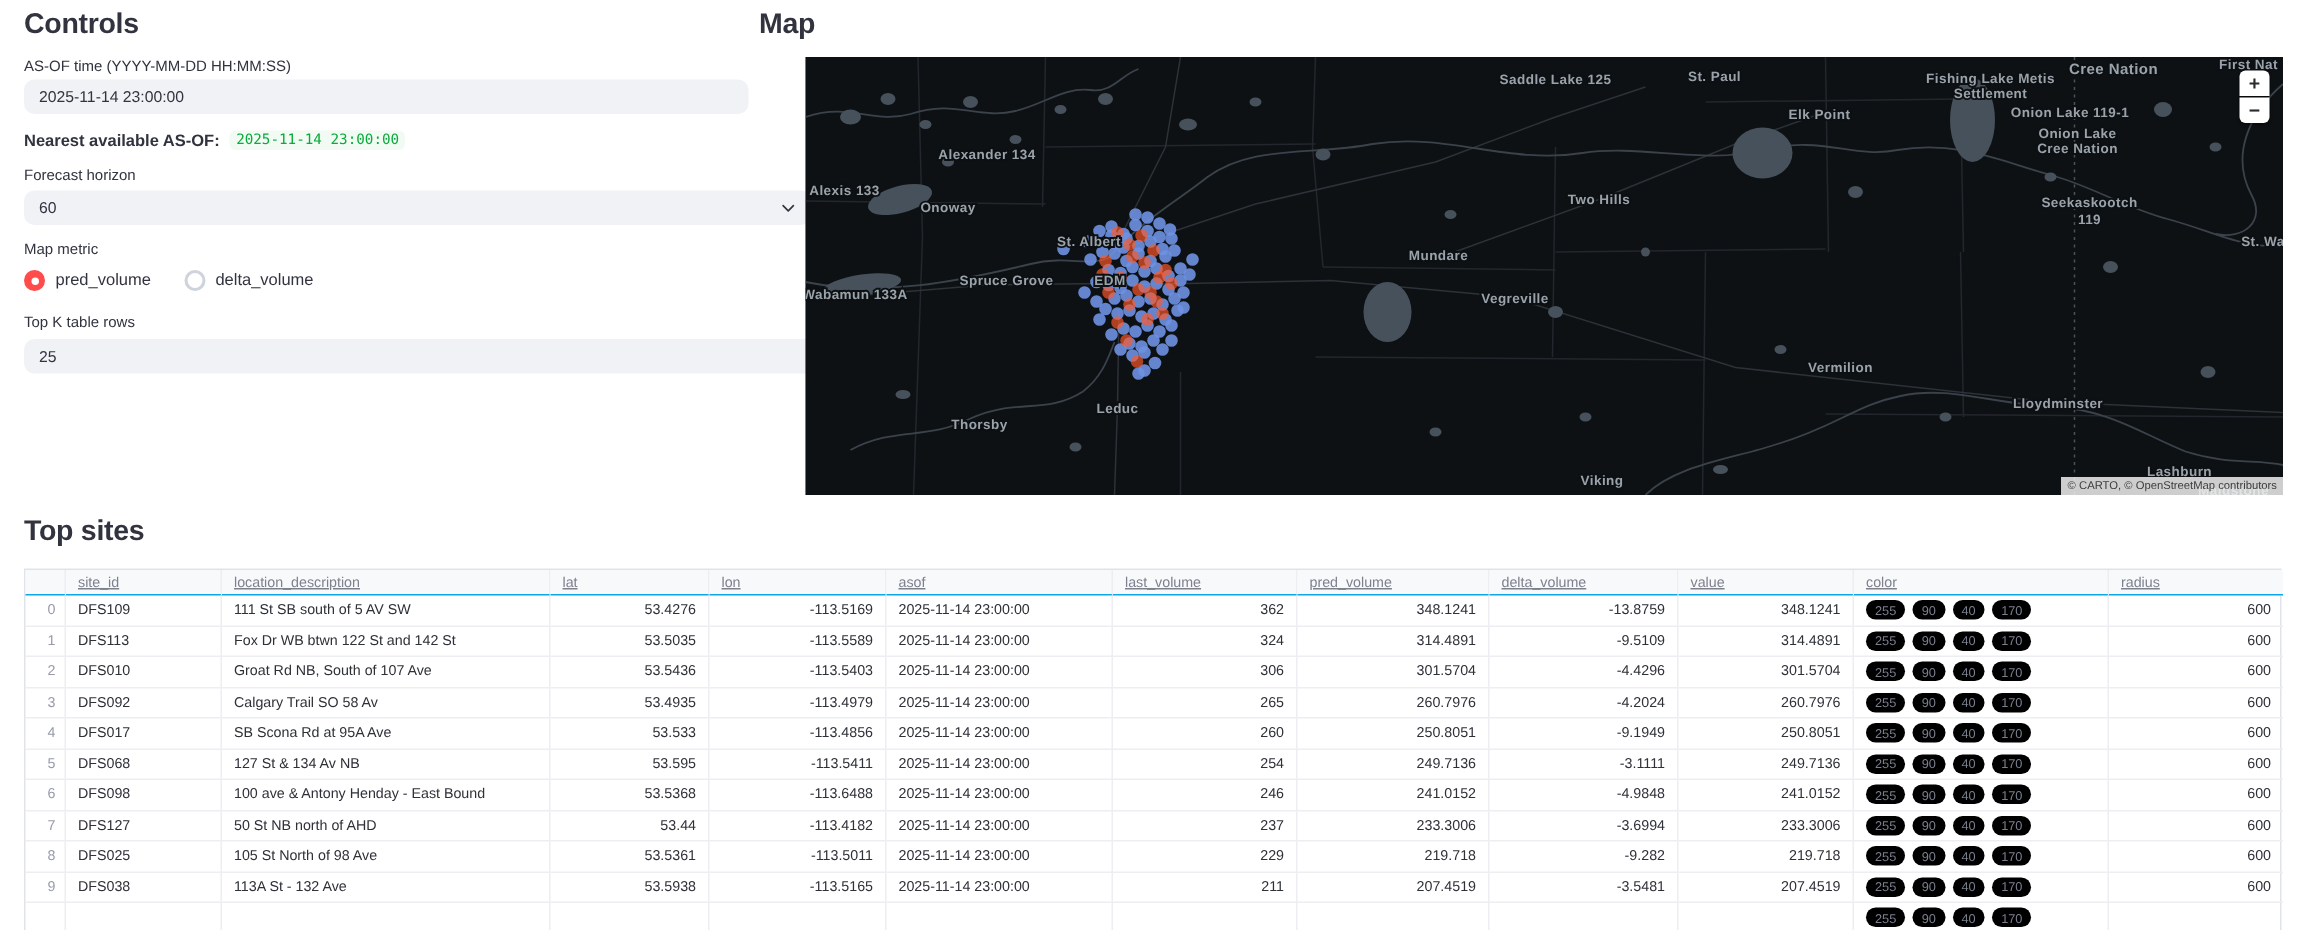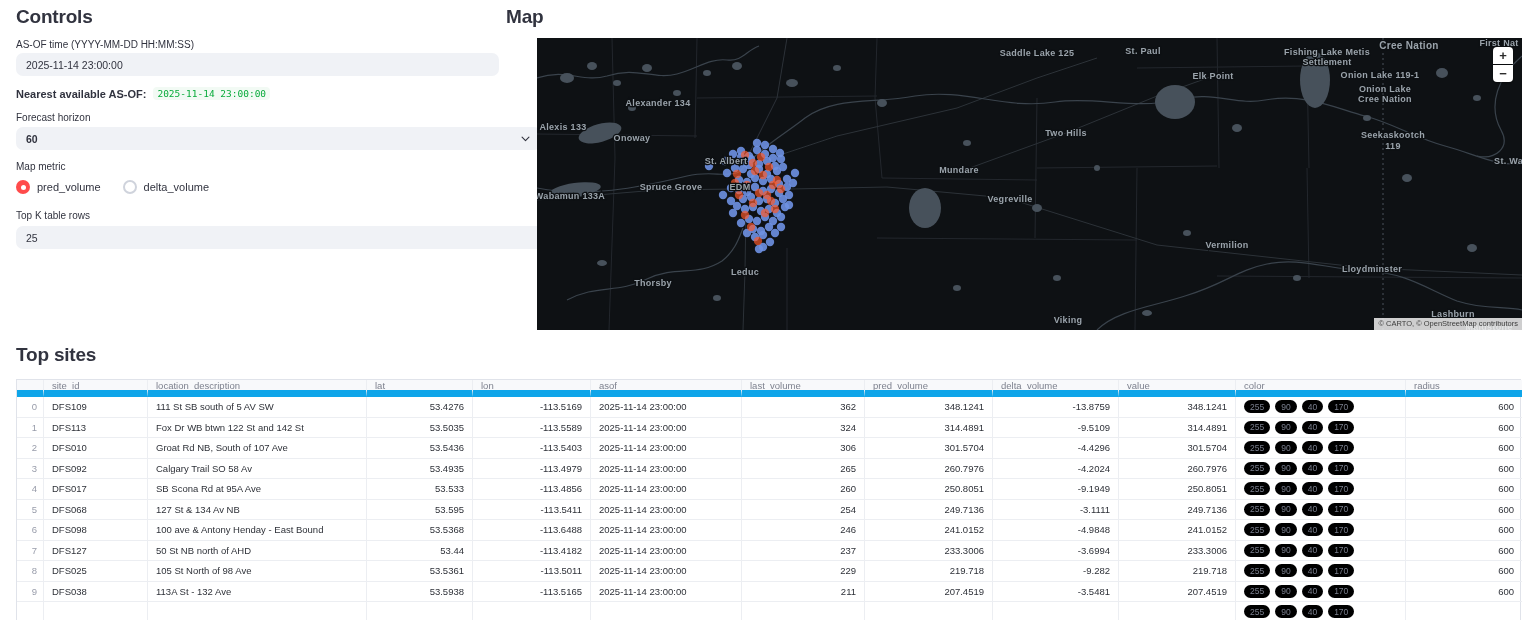--- a/index.html
+++ b/index.html
@@ -44,21 +44,21 @@
   .attrib { position:absolute; right:0; bottom:0; background:rgba(240,240,240,.85); color:#3c3c3c;
     font-size:7.5px; padding:1px 4px; line-height:1.3; }
 
   
   .grid { left:16px; top:379px; width:1505px; border:1px solid #e0e3ea; background:#fff;
     display:grid; grid-template-columns:27px 104px 219px 106px 118px 151px 123px 128px 126px 117px 170px 116px;
     font-size:9.5px; }
   .cell { border-bottom:1px solid #eceef2; border-right:1px solid #eceef2; height:20.5px;
     display:flex; align-items:center; padding:0 8px; white-space:nowrap; overflow:hidden; color:#2e3138; }
   .cell:nth-child(12n) { border-right:none; }
-  .hcell { background:#f8f9fb; color:#7d818e; height:17px; border-bottom:7px solid #0ea5e9;text-decoration:underline; }
+  .hcell { background:#f8f9fb; color:#7d818e; height:17px; border-bottom:1px solid #0ea5e9;text-decoration:underline; }
   .num { justify-content:flex-end; }
   .idx { color:#989caa; justify-content:flex-end; padding-right:6px; }
   .pill { display:inline-block; background:#000000; color:#7a7f8e; border-radius:8px;
     padding:1.5px 6px; margin-right:5px; font-size:8.5px; line-height:1.2; }
 </style>
 </head>
 <body>
 
 <div class="abs h2" style="left:16px; top:6px;">Controls</div>
 
@@ -66,21 +66,21 @@
 <div class="abs field" style="left:16px; top:53px; width:483px;">
   <span>2025-11-14 23:00:00</span>
 </div>
 
 <div class="abs nearest" style="left:16px; top:87px;">
   <span>Nearest available AS-OF:</span>
   <span class="codechip">2025-11-14 23:00:00</span>
 </div>
 
 <div class="abs ctl-label" style="left:16px; top:112px;">Forecast horizon</div>
-<div class="abs field selectbox" style="left:16px; top:127px; width:525px;font-weight:bold;">
+<div class="abs field selectbox" style="left:16px; top:127px; width:525px;">
   <span>60</span>
   <span class="chev">
     <svg width="11" height="11" viewBox="0 0 16 16">
         <path d="M3 6 L8 11 L13 6" fill="none" stroke="#31333f" stroke-width="1.6" stroke-linecap="round" stroke-linejoin="round"></path>
       </svg>
   </span>
 </div>
 
 <div class="abs ctl-label" style="left:16px; top:161px;">Map metric</div>
 <div class="abs radio-row" style="left:16px; top:180px;">

